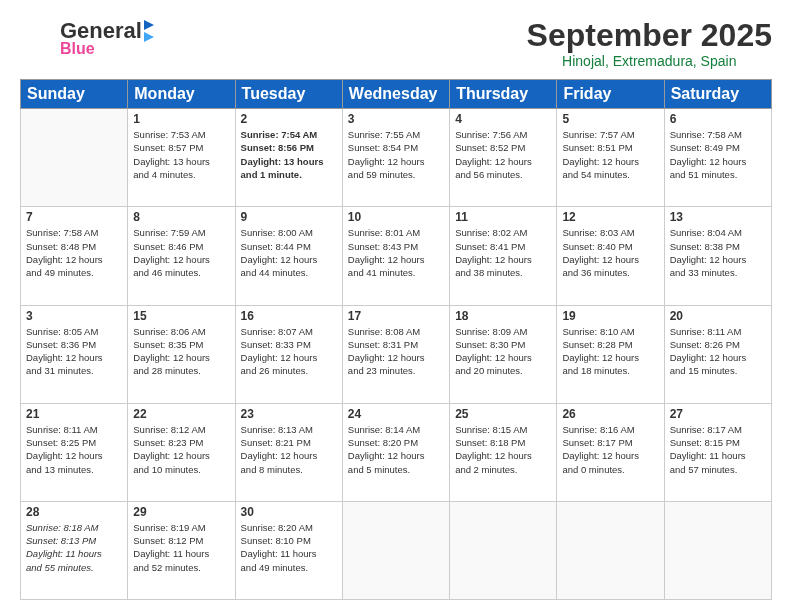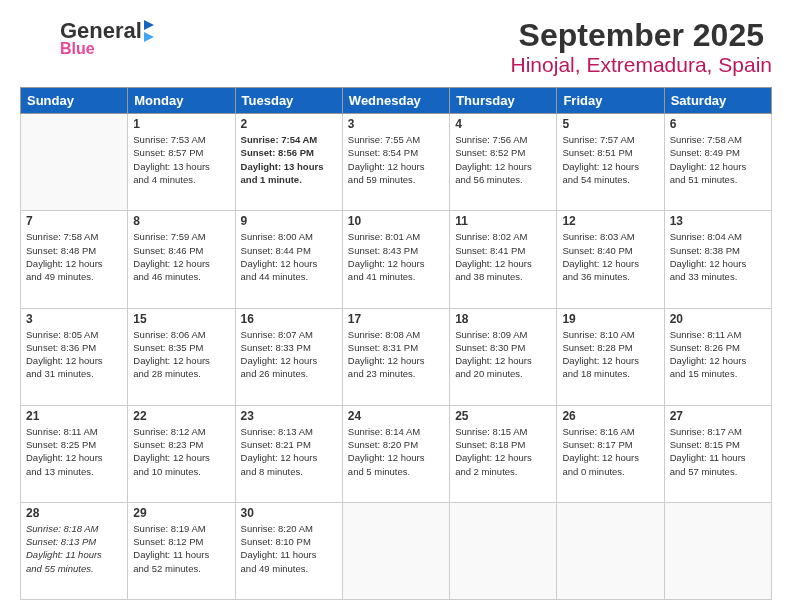--- a/index.html
+++ b/index.html
@@ -36,32 +36,32 @@
     .title-block {
       text-align: center;
     }
     .month-title {
       font-size: 32px;
       font-weight: bold;
       color: #333;
       line-height: 1.1;
     }
     .location-title {
-      font-size: 21px;
-      color: #be185d;
+      font-size: 14px;
+      color: #15803d;
     }
     .calendar {
       width: 100%;
       border-collapse: collapse;
       flex: 1;
     }
     .calendar th {
       background: #1565c0;
       color: #fff;
-      font-size: 13px;
+      font-size: 16px;
       font-weight: bold;
       padding: 5px 6px;
       text-align: left;
       border: 1px solid #999;
     }
     .calendar td {
       vertical-align: top;
       border: 1px solid #ccc;
       padding: 3px 5px;
       width: calc(100% / 7);

